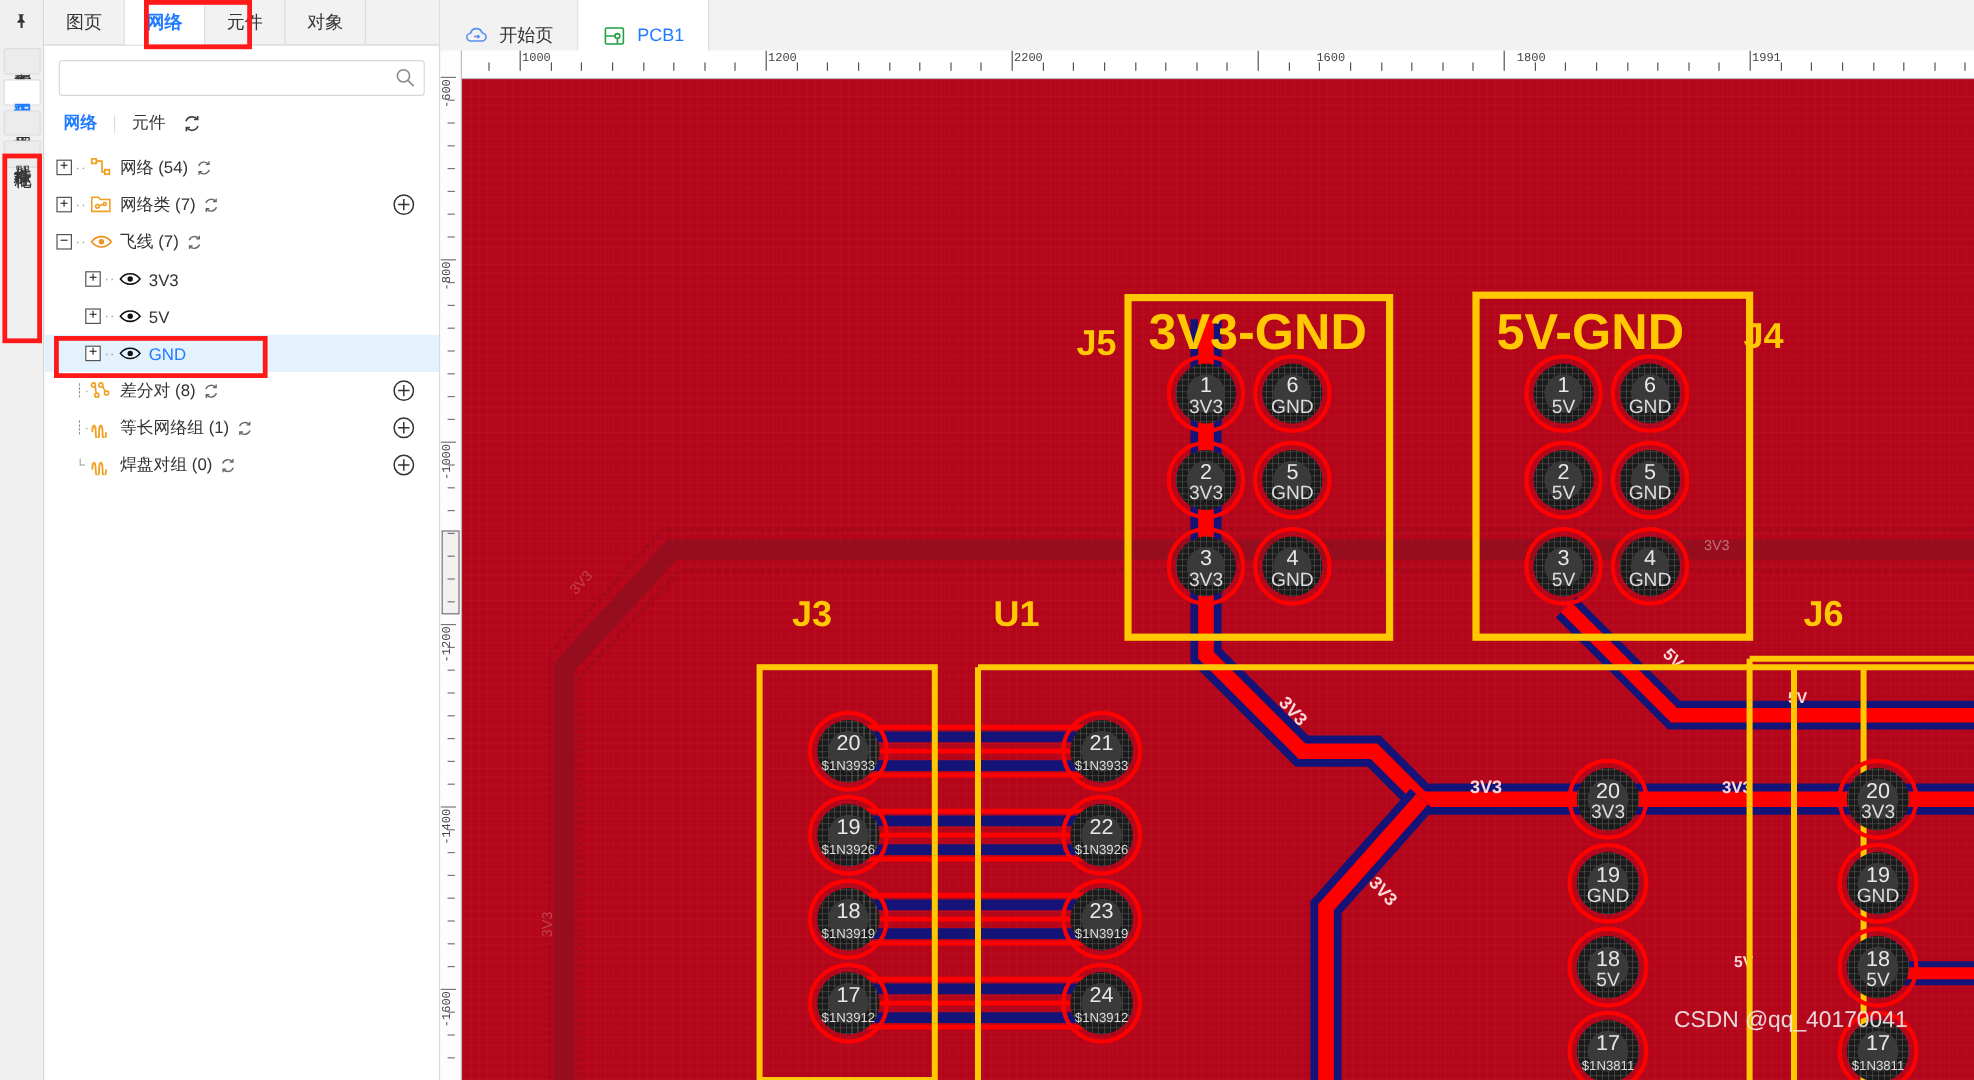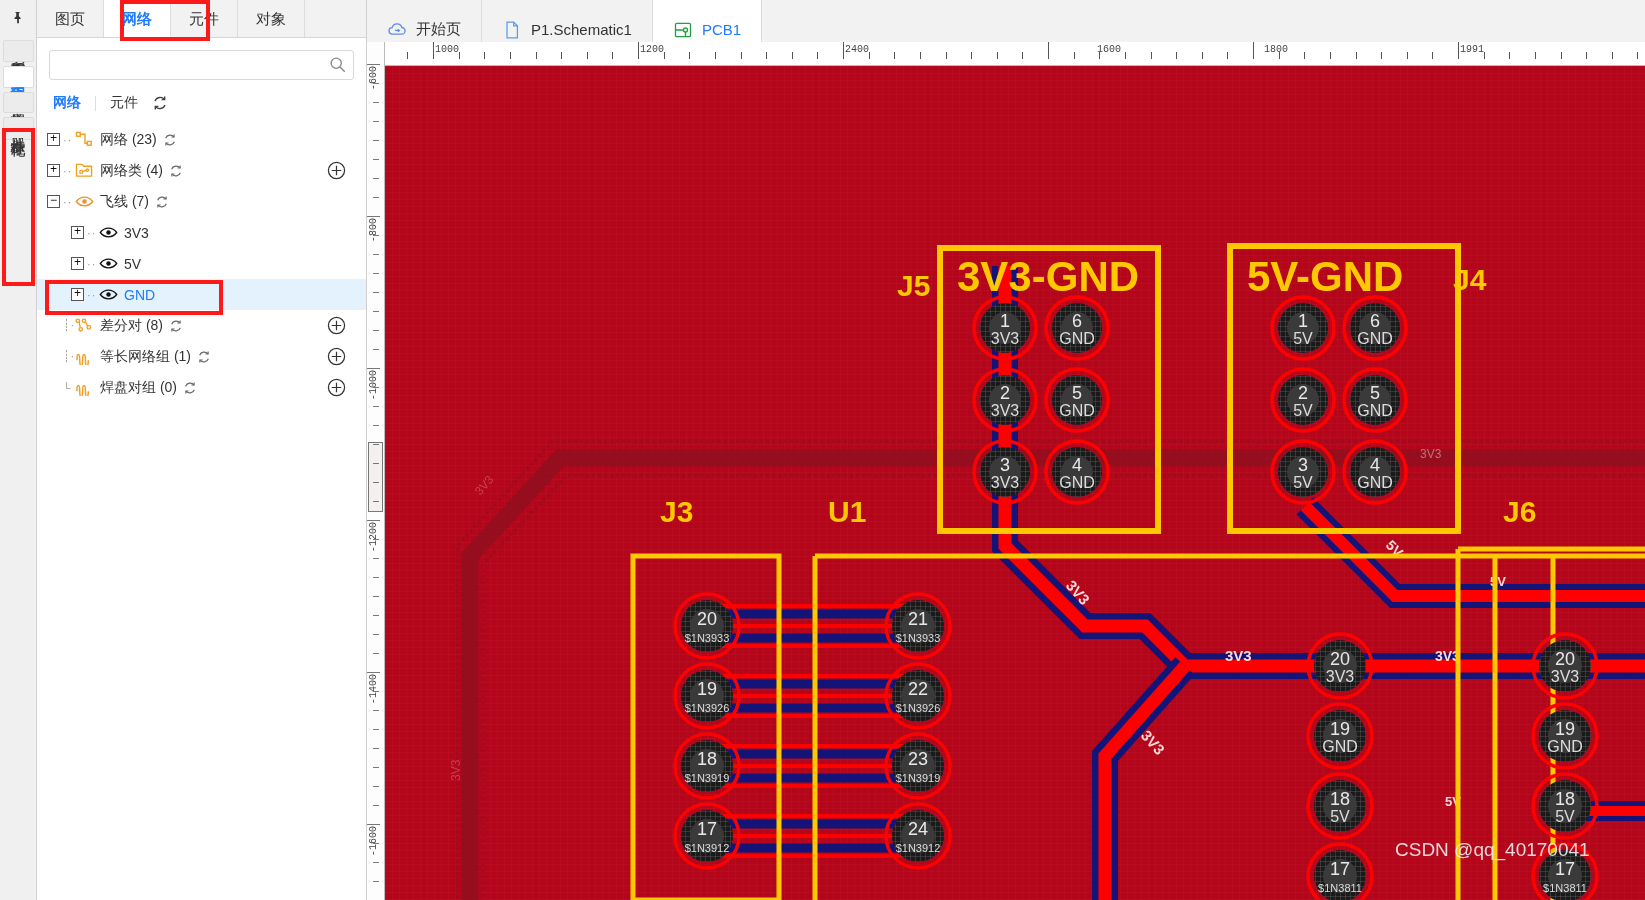--- a/index.html
+++ b/index.html
@@ -135,39 +135,39 @@
     <div class="tree">
 
       <div class="row indent1">
         <div class="exp">+</div>
         <div class="dots">··</div>
         <svg class="ico" viewBox="0 0 20 18" fill="none" stroke="#f0a020" stroke-width="1.5">
           <rect x="1.5" y="1.5" width="4" height="4"></rect>
             <rect x="13" y="11" width="4" height="4"></rect>
           <path d="M5.5 3.5h5v9.5h2.5"></path>
         </svg>
-        <span class="lbl">网络 (23)</span>
+        <span class="lbl">网络 (54)</span>
         <svg style="width:14px;height:14px;margin-left:6px" viewBox="0 0 16 16" fill="none" stroke="#666" stroke-width="1.3">
           <path d="M12.5 4.5A5.5 5.5 0 0 0 3 6"></path>
             <path d="M3.5 11.5A5.5 5.5 0 0 0 13 10"></path>
           <path d="M12.7 1.6v3h-3"></path>
             <path d="M3.3 14.4v-3h3"></path>
           </svg>
       </div>
 
       <div class="row indent1">
         <div class="exp">+</div>
         <div class="dots">··</div>
         <svg class="ico" viewBox="0 0 20 18" fill="none" stroke="#f0a020" stroke-width="1.4">
           <path d="M1.5 4.5V15h16V4.5H9L7.5 2.5H1.5z"></path>
           <circle cx="6.5" cy="10.5" r="1.6"></circle>
             <circle cx="13" cy="8.5" r="1.3"></circle>
             <path d="M8.1 10l3.6-1.2"></path>
         </svg>
-        <span class="lbl">网络类 (4)</span>
+        <span class="lbl">网络类 (7)</span>
         <svg style="width:14px;height:14px;margin-left:6px" viewBox="0 0 16 16" fill="none" stroke="#666" stroke-width="1.3">
           <path d="M12.5 4.5A5.5 5.5 0 0 0 3 6"></path>
             <path d="M3.5 11.5A5.5 5.5 0 0 0 13 10"></path>
           <path d="M12.7 1.6v3h-3"></path>
             <path d="M3.3 14.4v-3h3"></path>
           </svg>
         <svg class="plus" viewBox="0 0 20 20" fill="none" stroke="#333" stroke-width="1.3">
           <circle cx="10" cy="10" r="8.5"></circle>
             <path d="M10 5v10M5 10h10"></path>
           </svg>
@@ -285,27 +285,20 @@
   <div class="canvasarea">
 
     <div class="doctabs">
       <div class="dtab">
         <svg viewBox="0 0 24 24" fill="none" stroke="#5b8def" stroke-width="1.6">
           <path d="M6.5 17h11a4 4 0 0 0 .3-8A6 6 0 0 0 6.2 9.2 3.9 3.9 0 0 0 6.5 17z"></path>
           <path d="M9.5 12.5h5"></path>
             <path d="M13 11l1.8 1.6L13 14.2"></path>
         </svg>
         <span>开始页</span>
-      </div>
-      <div class="dtab">
-        <svg viewBox="0 0 24 24" fill="none" stroke="#5b9bef" stroke-width="1.5">
-          <path d="M6 2.5h8l4.5 4.5V21.5H6z"></path>
-            <path d="M14 2.5V7h4.5"></path>
-        </svg>
-        <span>P1.Schematic1</span>
       </div>
       <div class="dtab sel">
         <svg viewBox="0 0 24 24" fill="none" stroke="#21a043" stroke-width="1.6">
           <rect x="3" y="4" width="18" height="16" rx="1.5"></rect>
           <circle cx="15" cy="12" r="2.4"></circle>
             <path d="M3 12h9.6M15 14.4V20"></path>
         </svg>
         <span>PCB1</span>
       </div>
     </div>
@@ -323,21 +316,21 @@
         <div class="tickh maj" style="left: 253px;"></div>
         <div class="lblh" style="left: 253px;">1200</div>
         <div class="tickh min" style="left: 278.625px;"></div>
         <div class="tickh min" style="left: 304.25px;"></div>
         <div class="tickh min" style="left: 329.875px;"></div>
         <div class="tickh min" style="left: 355.5px;"></div>
         <div class="tickh min" style="left: 381.125px;"></div>
         <div class="tickh min" style="left: 406.75px;"></div>
         <div class="tickh min" style="left: 432.375px;"></div>
         <div class="tickh maj" style="left: 458px;"></div>
-        <div class="lblh" style="left: 458px;">2400</div>
+        <div class="lblh" style="left: 458px;">2200</div>
         <div class="tickh min" style="left: 483.625px;"></div>
         <div class="tickh min" style="left: 509.25px;"></div>
         <div class="tickh min" style="left: 534.875px;"></div>
         <div class="tickh min" style="left: 560.5px;"></div>
         <div class="tickh min" style="left: 586.125px;"></div>
         <div class="tickh min" style="left: 611.75px;"></div>
         <div class="tickh min" style="left: 637.375px;"></div>
         <div class="tickh maj" style="left: 663px;"></div>
         <div class="lblh" style="left: 663px; margin-left: 47px;">1600</div>
         <div class="tickh min" style="left: 688.625px;"></div>

